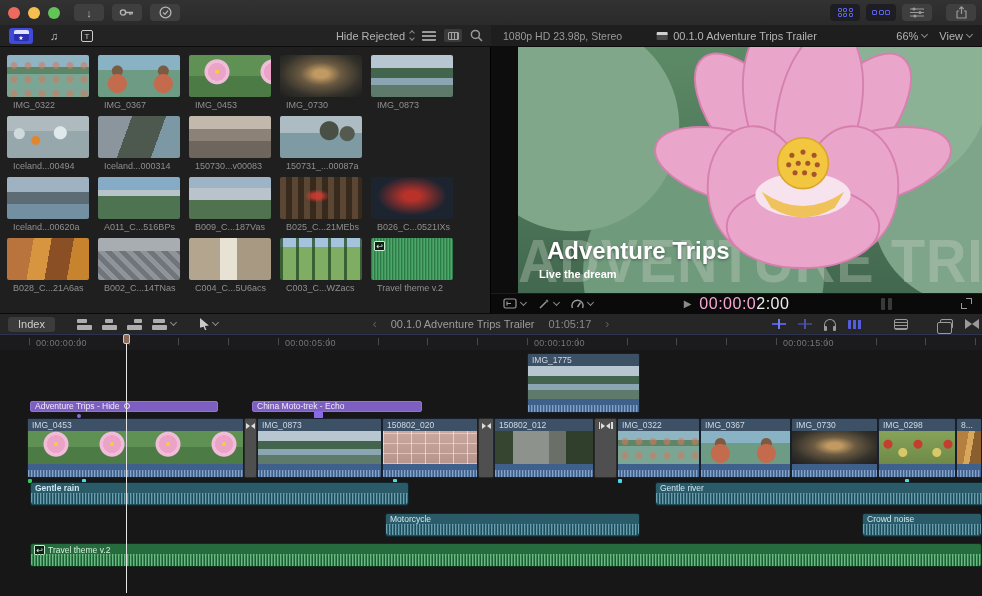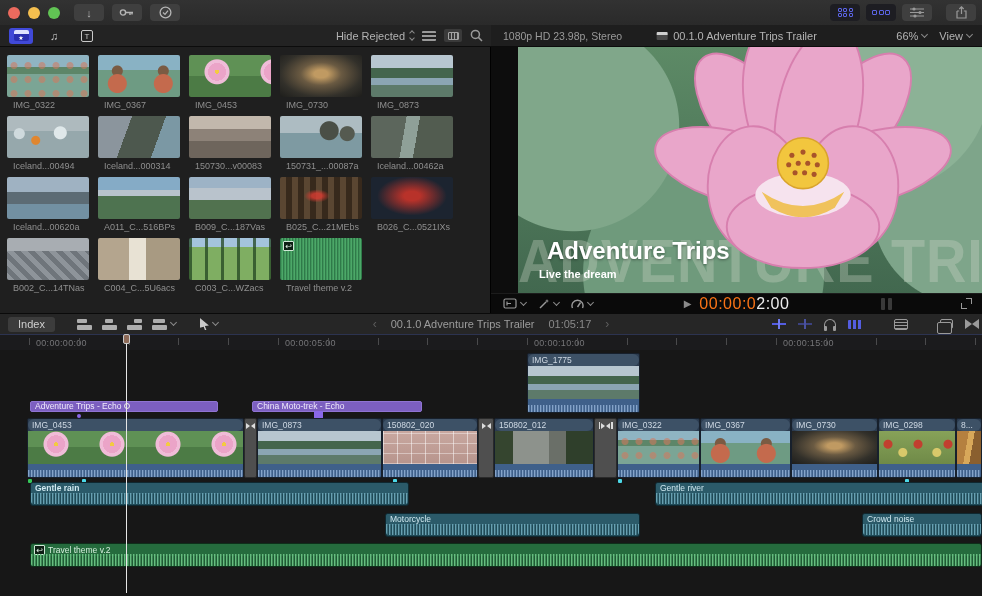--- a/index.html
+++ b/index.html
@@ -65,21 +65,21 @@
   #v-title { position:absolute; left:29px; top:190px; color:#fff; font-size:24px; font-weight:700; text-shadow:0 1px 3px rgba(0,0,0,.4); }
   #v-sub { position:absolute; left:21px; top:221px; color:#fff; font-size:11px; font-weight:700; }
   #flower { position:absolute; left:120px; top:-14px; }
 
   
   #transport { left:491px; top:293px; width:491px; height:20px; background:#0a0a0a; border-top:1px solid #1c1c1c; display:flex; align-items:center; color:#9a9a9a; }
   .tr-ico { display:flex; align-items:center; margin-left:12px; }
   #tc-group { position:absolute; left:50%; transform:translateX(-50%); display:flex; align-items:center; gap:8px; }
   .play-gl { color:#8a8a8a; font-size:10px; }
   .tc { font-size:16px; letter-spacing:.5px; }
-  .tc .dim { color:#f97316; } .tc .lit { color:#ececec; }
+  .tc .dim { color:#f9a8d4; } .tc .lit { color:#ececec; }
   .meters { position:absolute; left:390px; top:4px; display:flex; gap:3px; }
   .meters i { width:4px; height:12px; background:#3a3a3a; border-radius:1px; }
   .fs { position:absolute; right:10px; top:4px; width:11px; height:11px; }
   .fs:before, .fs:after { content:""; position:absolute; width:5px; height:5px; border:1.4px solid #9a9a9a; }
   .fs:before { left:0; bottom:0; border-top:none; border-right:none; }
   .fs:after { right:0; top:0; border-bottom:none; border-left:none; }
 
   
   #tl-toolbar { left:0; top:313px; width:982px; height:21px; background:#262626; border-top:1px solid #0a0a0a; display:flex; align-items:center; font-size:11px; }
   .idx-btn { margin-left:8px; height:15px; padding:0 10px; background:#3c3c3c; border-radius:3px; color:#cfcfcf; display:flex; align-items:center; }
@@ -112,21 +112,21 @@
   .tick-lbl { position:absolute; top:3px; font-size:9px; color:#757578; letter-spacing:.3px; white-space:nowrap; }
 
   
   #tracks { left:0; top:350px; width:982px; height:246px; background:#171717; overflow:hidden; }
   .titlebar-clip { position:absolute; height:11px; background:#7c5fc0; border:1px solid #8f74d2; border-radius:2px; color:#efe9fb; font-size:8.5px; line-height:9px; padding-left:4px; white-space:nowrap; overflow:hidden; }
   .ph-dot { position:absolute; width:6px; height:6px; border:1.2px solid #e8e8e8; border-radius:50%; background:transparent; }
   .marker { position:absolute; width:9px; height:11px; background:#8a68e8; clip-path:polygon(0 0,100% 0,100% 58%,50% 100%,0 58%); }
   .mk-dot { position:absolute; width:4px; height:4px; border-radius:50%; }
 
   .vclip { position:absolute; height:60px; border-radius:2px; overflow:hidden; background:#2c3c50; border:1px solid #17202c; }
-  .vclip .nm { height:12px; background:#3d5166; color:#cfd9e4; font-size:8.5px; line-height:12px; padding-left:4px; white-space:nowrap; overflow:hidden;border-radius:6px; }
+  .vclip .nm { height:12px; background:#3d5166; color:#cfd9e4; font-size:8.5px; line-height:12px; padding-left:4px; white-space:nowrap; overflow:hidden; }
   .vclip .film { height:33px; }
   .vclip .wav { height:15px; background:#3f608a; position:relative; overflow:hidden; }
   .vclip .wav i { position:absolute; left:0; bottom:0; width:100%; height:9px; background:repeating-linear-gradient(90deg,#84a3c9 0 1px, rgba(132,163,201,.35) 1px 2px, transparent 2px 3px); }
   .trans { position:absolute; height:60px; background:#4f4f4f; border:1px solid #2a2a2a; border-radius:2px; display:flex; justify-content:center; }
   .trans .tt { margin-top:3px; display:flex; align-items:center; gap:1px; height:7px; }
   .tri-r { width:0; height:0; border-top:3px solid transparent; border-bottom:3px solid transparent; border-left:4px solid #dcdcdc; }
   .tri-l { width:0; height:0; border-top:3px solid transparent; border-bottom:3px solid transparent; border-right:4px solid #dcdcdc; }
   .tbar { width:1.5px; height:7px; background:#dcdcdc; }
 
   .aclip { position:absolute; height:24px; border-radius:3px; overflow:hidden; background:#1f4a57; border:1px solid #0f2830; }
@@ -306,24 +306,20 @@
           <span class="blabel">Iceland...000314</span>
         </div>
         <div class="bclip">
           <div class="bthumb t-coast"></div>
           <span class="blabel">150730...v00083</span>
         </div>
         <div class="bclip">
           <div class="bthumb t-stacks"></div>
           <span class="blabel">150731_...00087a</span>
         </div>
-        <div class="bclip">
-          <div class="bthumb t-canyon"></div>
-          <span class="blabel">Iceland...00462a</span>
-        </div>
       </div>
       <div class="brow">
         <div class="bclip">
           <div class="bthumb t-mtsea"></div>
           <span class="blabel">Iceland...00620a</span>
         </div>
         <div class="bclip">
           <div class="bthumb t-alpine"></div>
           <span class="blabel">A011_C...516BPs</span>
         </div>
@@ -334,20 +330,24 @@
         <div class="bclip">
           <div class="bthumb t-panels"></div>
           <span class="blabel">B025_C...21MEbs</span>
         </div>
         <div class="bclip">
           <div class="bthumb t-tunnel"></div>
           <span class="blabel">B026_C...0521IXs</span>
         </div>
       </div>
       <div class="brow">
+        <div class="bclip">
+          <div class="bthumb t-corridor"></div>
+          <span class="blabel">B028_C...21A6as</span>
+        </div>
         <div class="bclip">
           <div class="bthumb t-plaza"></div>
           <span class="blabel">B002_C...14TNas</span>
         </div>
         <div class="bclip">
           <div class="bthumb t-tower"></div>
           <span class="blabel">C004_C...5U6acs</span>
         </div>
         <div class="bclip">
           <div class="bthumb t-cypress"></div>
@@ -508,21 +508,21 @@
       <span class="tick" style="left: 726.2px;"></span>
       <span class="tick" style="left: 776px;"></span>
       <span class="tick-lbl" style="left: 783px;">00:00:15:00</span>
       <span class="tick" style="left: 825.8px;"></span>
       <span class="tick" style="left: 875.6px;"></span>
       <span class="tick" style="left: 925.4px;"></span>
       <span class="tick" style="left: 975.2px;"></span>
     </div>
 
   <div id="tracks" class="abs">
-      <div class="titlebar-clip" style="left: 30px; width: 188px; top: 51px;">Adventure Trips - Echo</div>
+      <div class="titlebar-clip" style="left: 30px; width: 188px; top: 51px;">Adventure Trips - Hide</div>
       <span class="ph-dot" style="left: 124px; top: 53px;"></span>
       <div class="titlebar-clip" style="left: 252px; width: 170px; top: 51px;">China Moto-trek - Echo</div>
       <span class="marker" style="left: 314px; top: 61px; background: rgb(138, 104, 232);"></span>
       <span class="mk-dot" style="left: 77px; top: 64px; background: rgb(138, 104, 232);"></span>
       <div class="vclip" style="left: 527px; width: 113px; top: 3px;">
         <div class="nm">IMG_1775</div>
         <div class="film t-karst"></div>
         <div class="wav">
           <i></i>
         </div>

